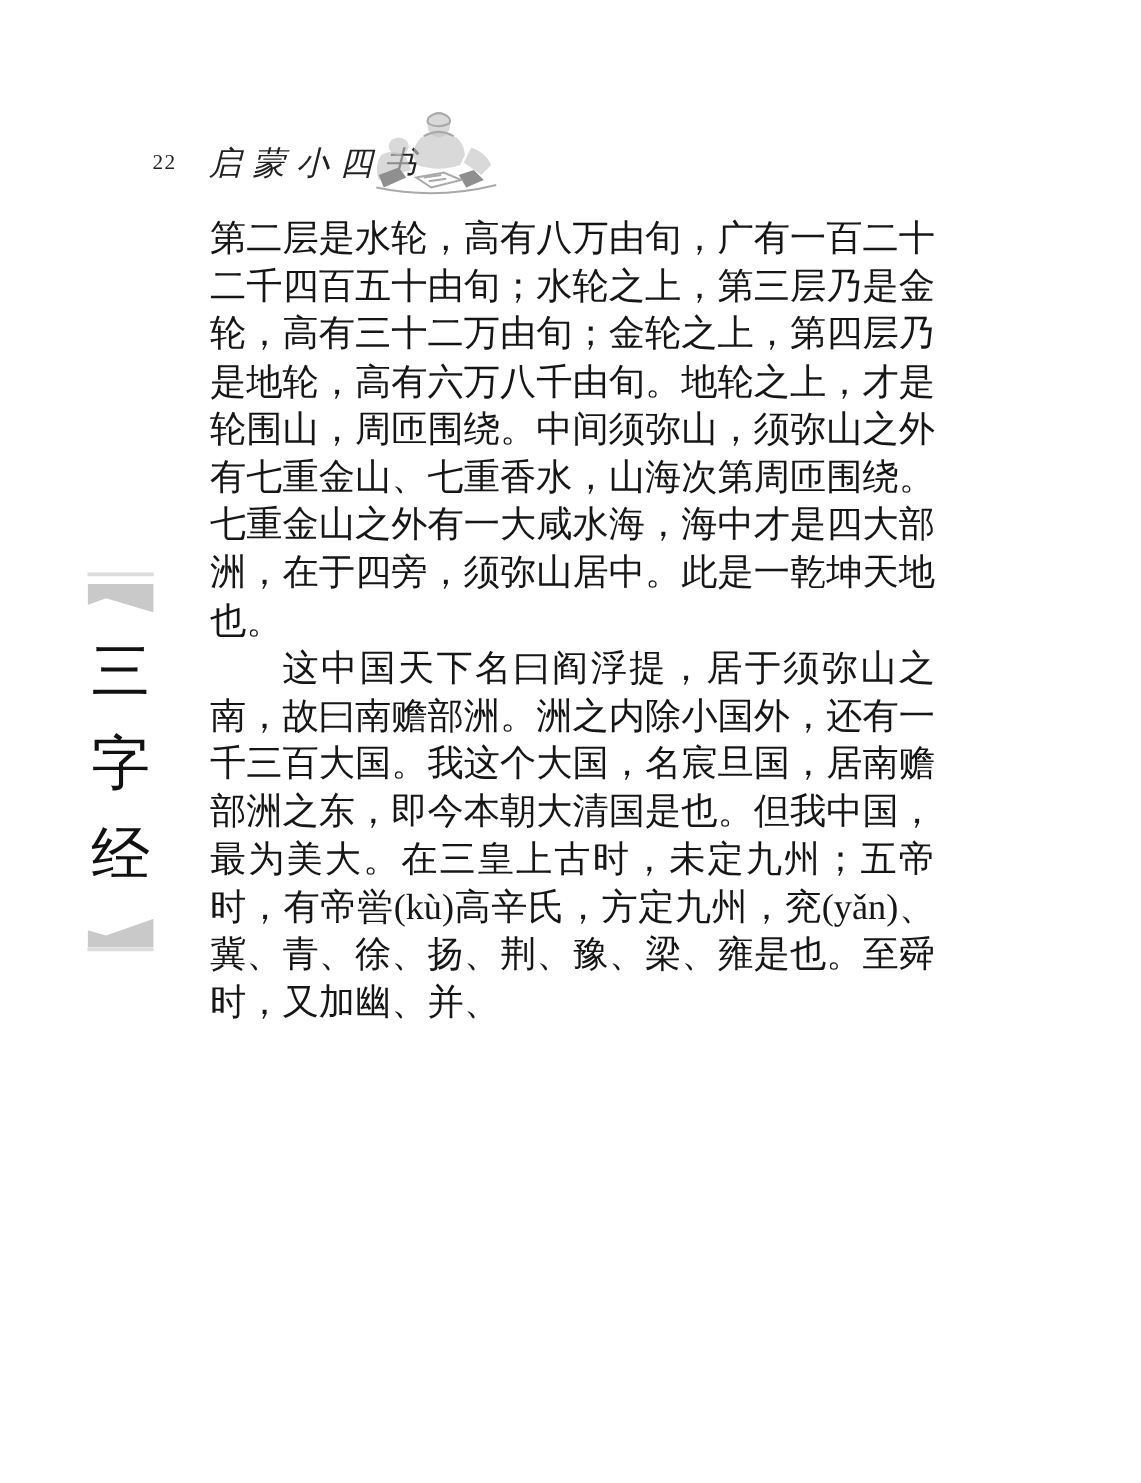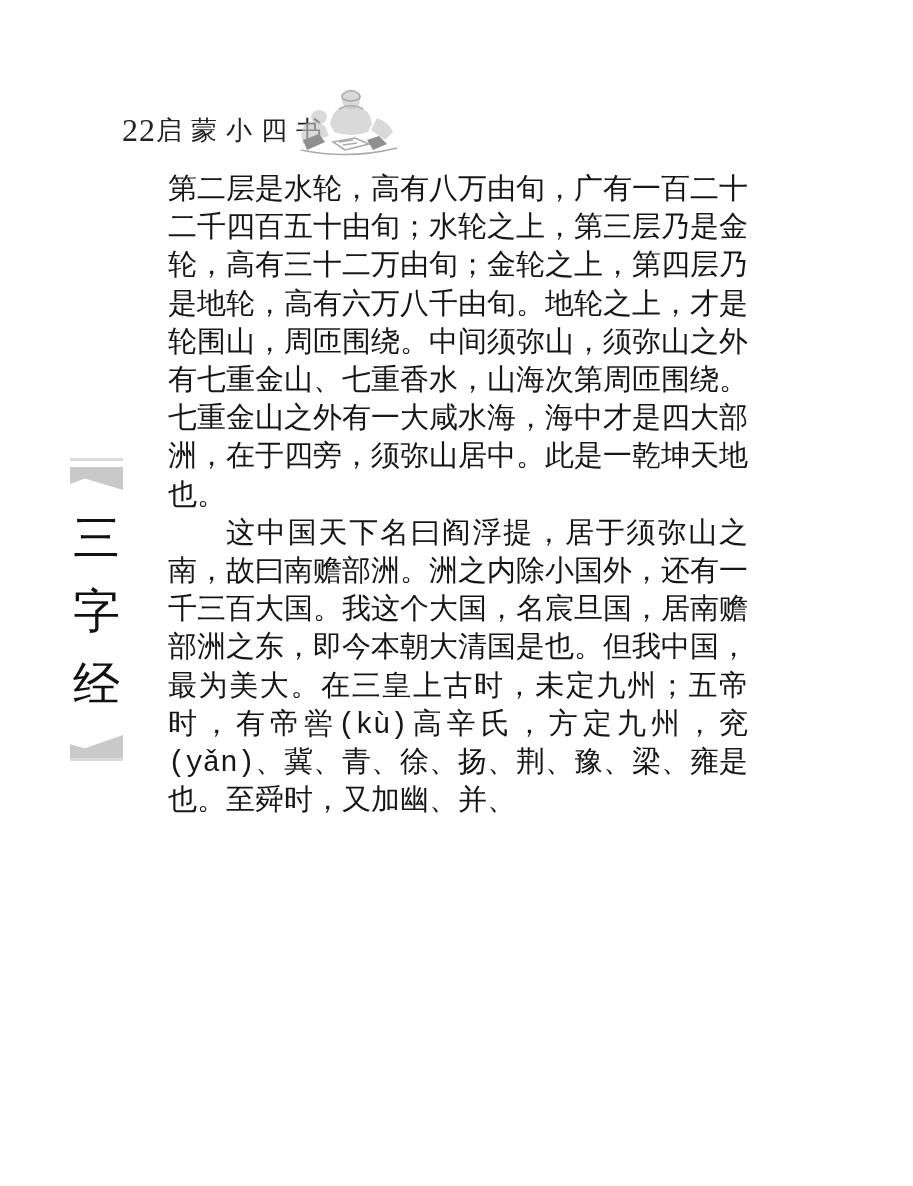--- a/index.html
+++ b/index.html
@@ -19,28 +19,30 @@
   
   .header {
     position: absolute;
     left: 122px;
     top: 110px;
     height: 40px;
     display: flex;
     align-items: center;
   }
   .page-number {
-    font-size: 32px;
+    font-size: 17px;
     letter-spacing: 1px;
     color: #222;
   }
   .book-title {
+    margin-left: 26px;
     font-size: 26px;
     letter-spacing: 9px;
     color: #222;
+    font-style: italic;
   }
   .illustration {
     position: absolute;
     left: 293px;
     top: 84px;
     width: 110px;
     height: 72px;
   }
 
   
@@ -90,21 +92,20 @@
     width: 580px;
     font-size: 29px;
     line-height: 38.2px;
     text-align: justify;
     text-justify: inter-character;
     color: #161616;
   }
   .main-text p {
     margin: 0;
     padding: 0;
-    font-family: Liberation Mono, monospace;
   }
   .main-text p.indent {
     text-indent: 2em;
   }
 
   
   .sketch { stroke: #a9a9a9; fill: none; stroke-width: 1.6; }
   .sketch-fill { fill: #c4c4c4; stroke: none; opacity: 0.65; }
   .sketch-dark { fill: #8f8f8f; stroke: none; }
 </style>

